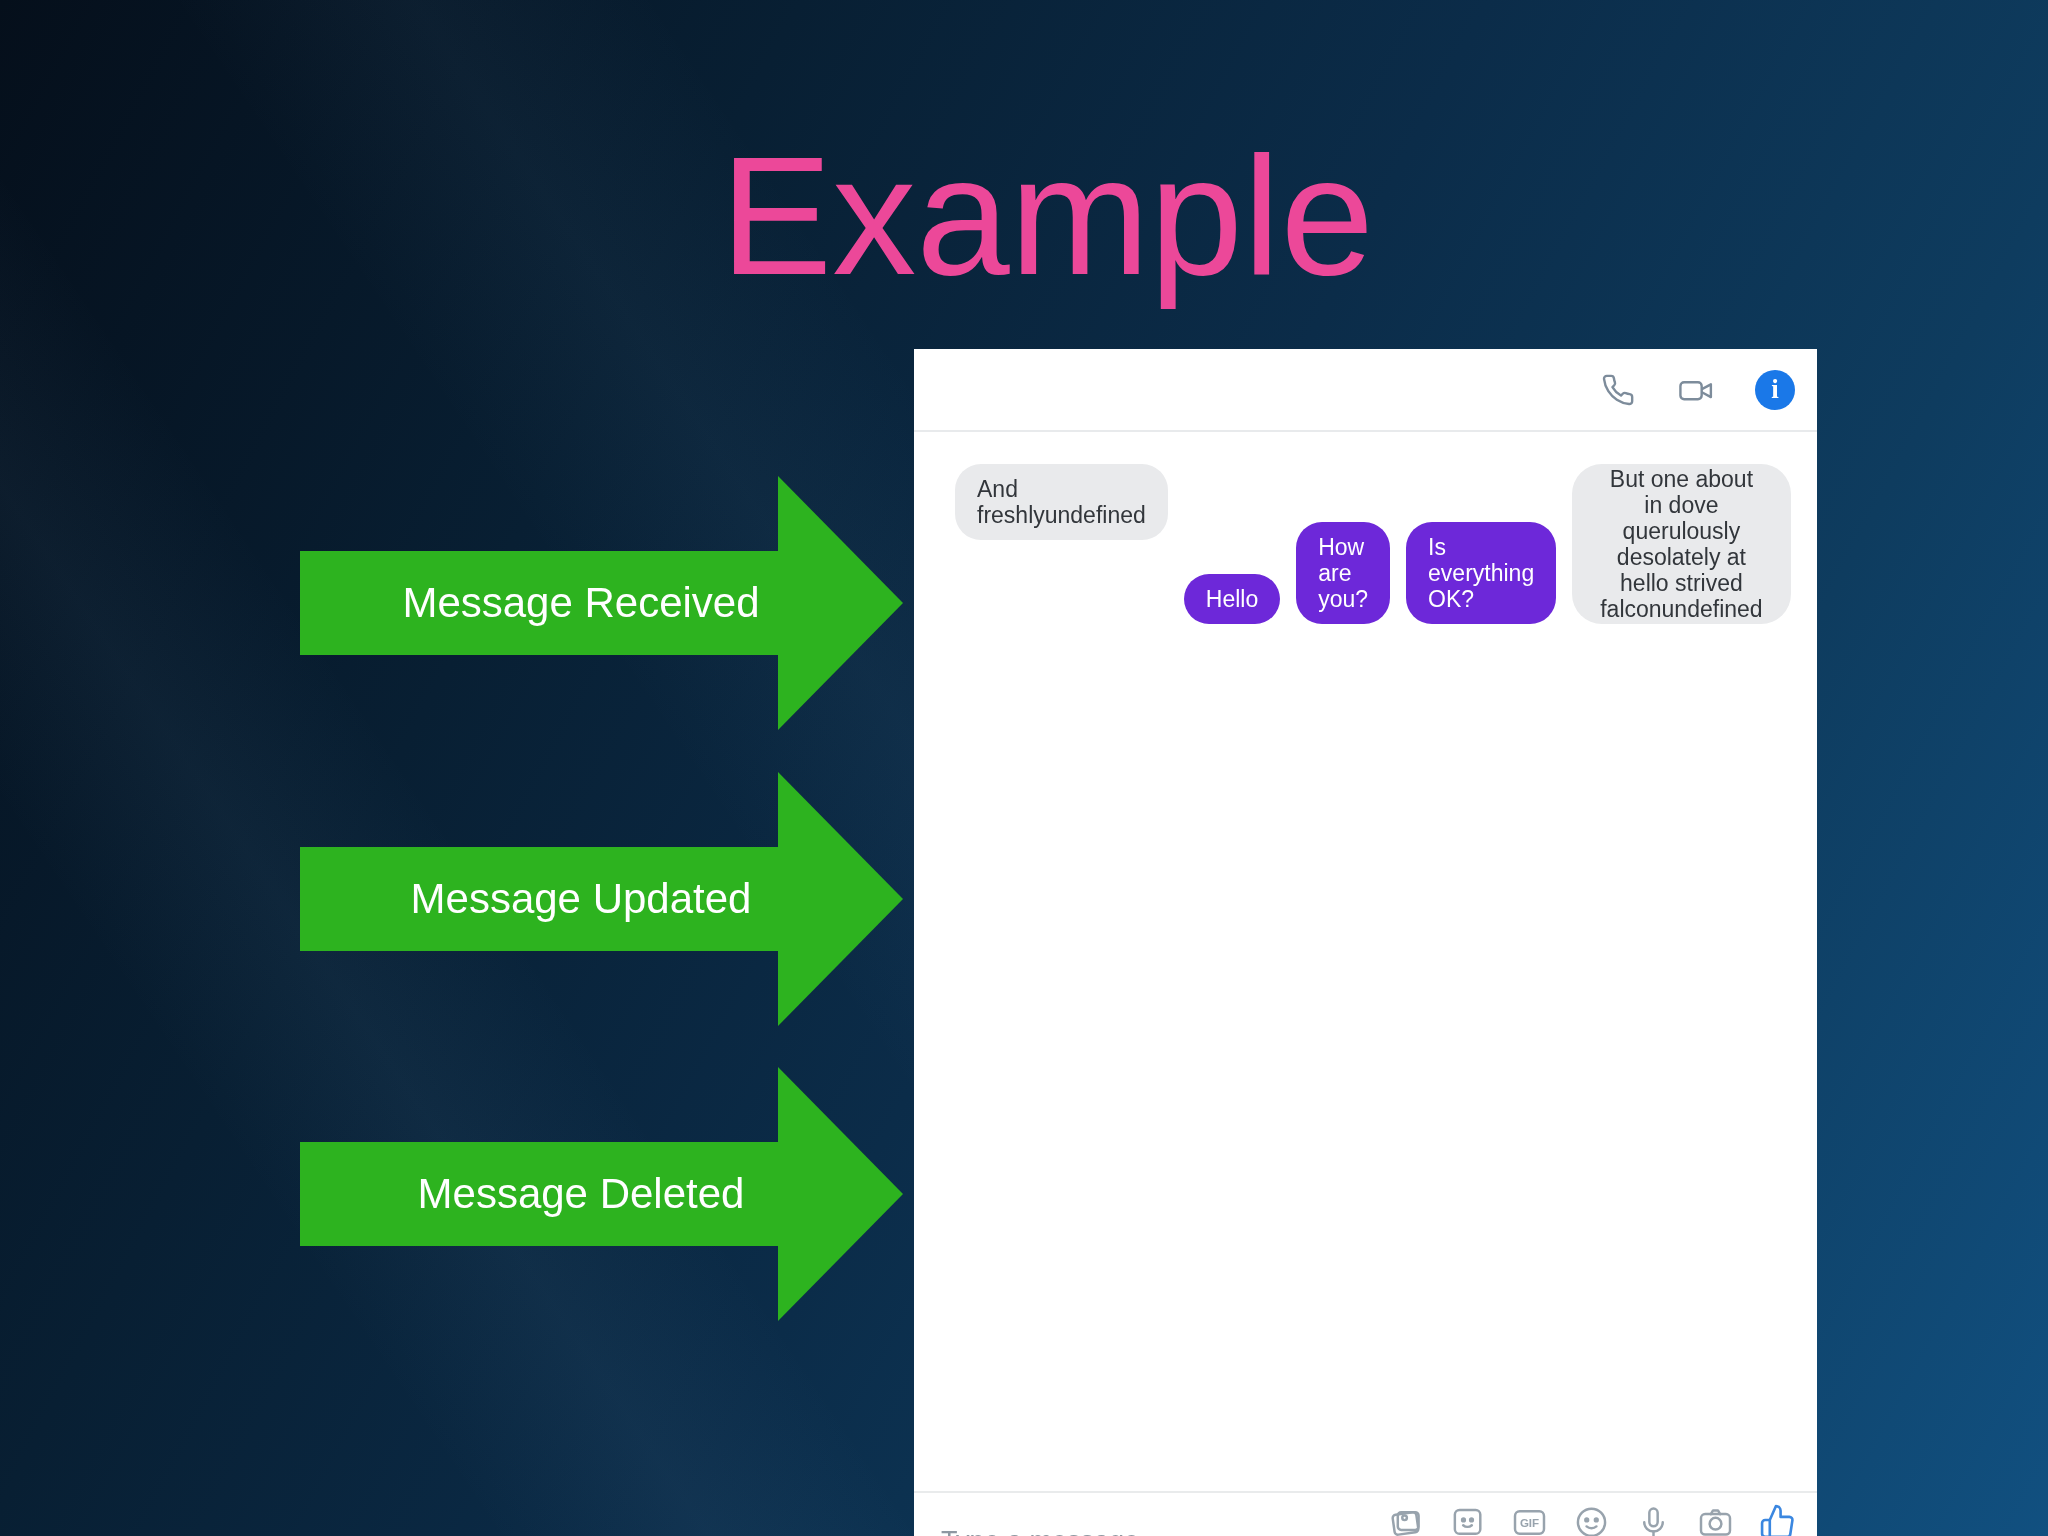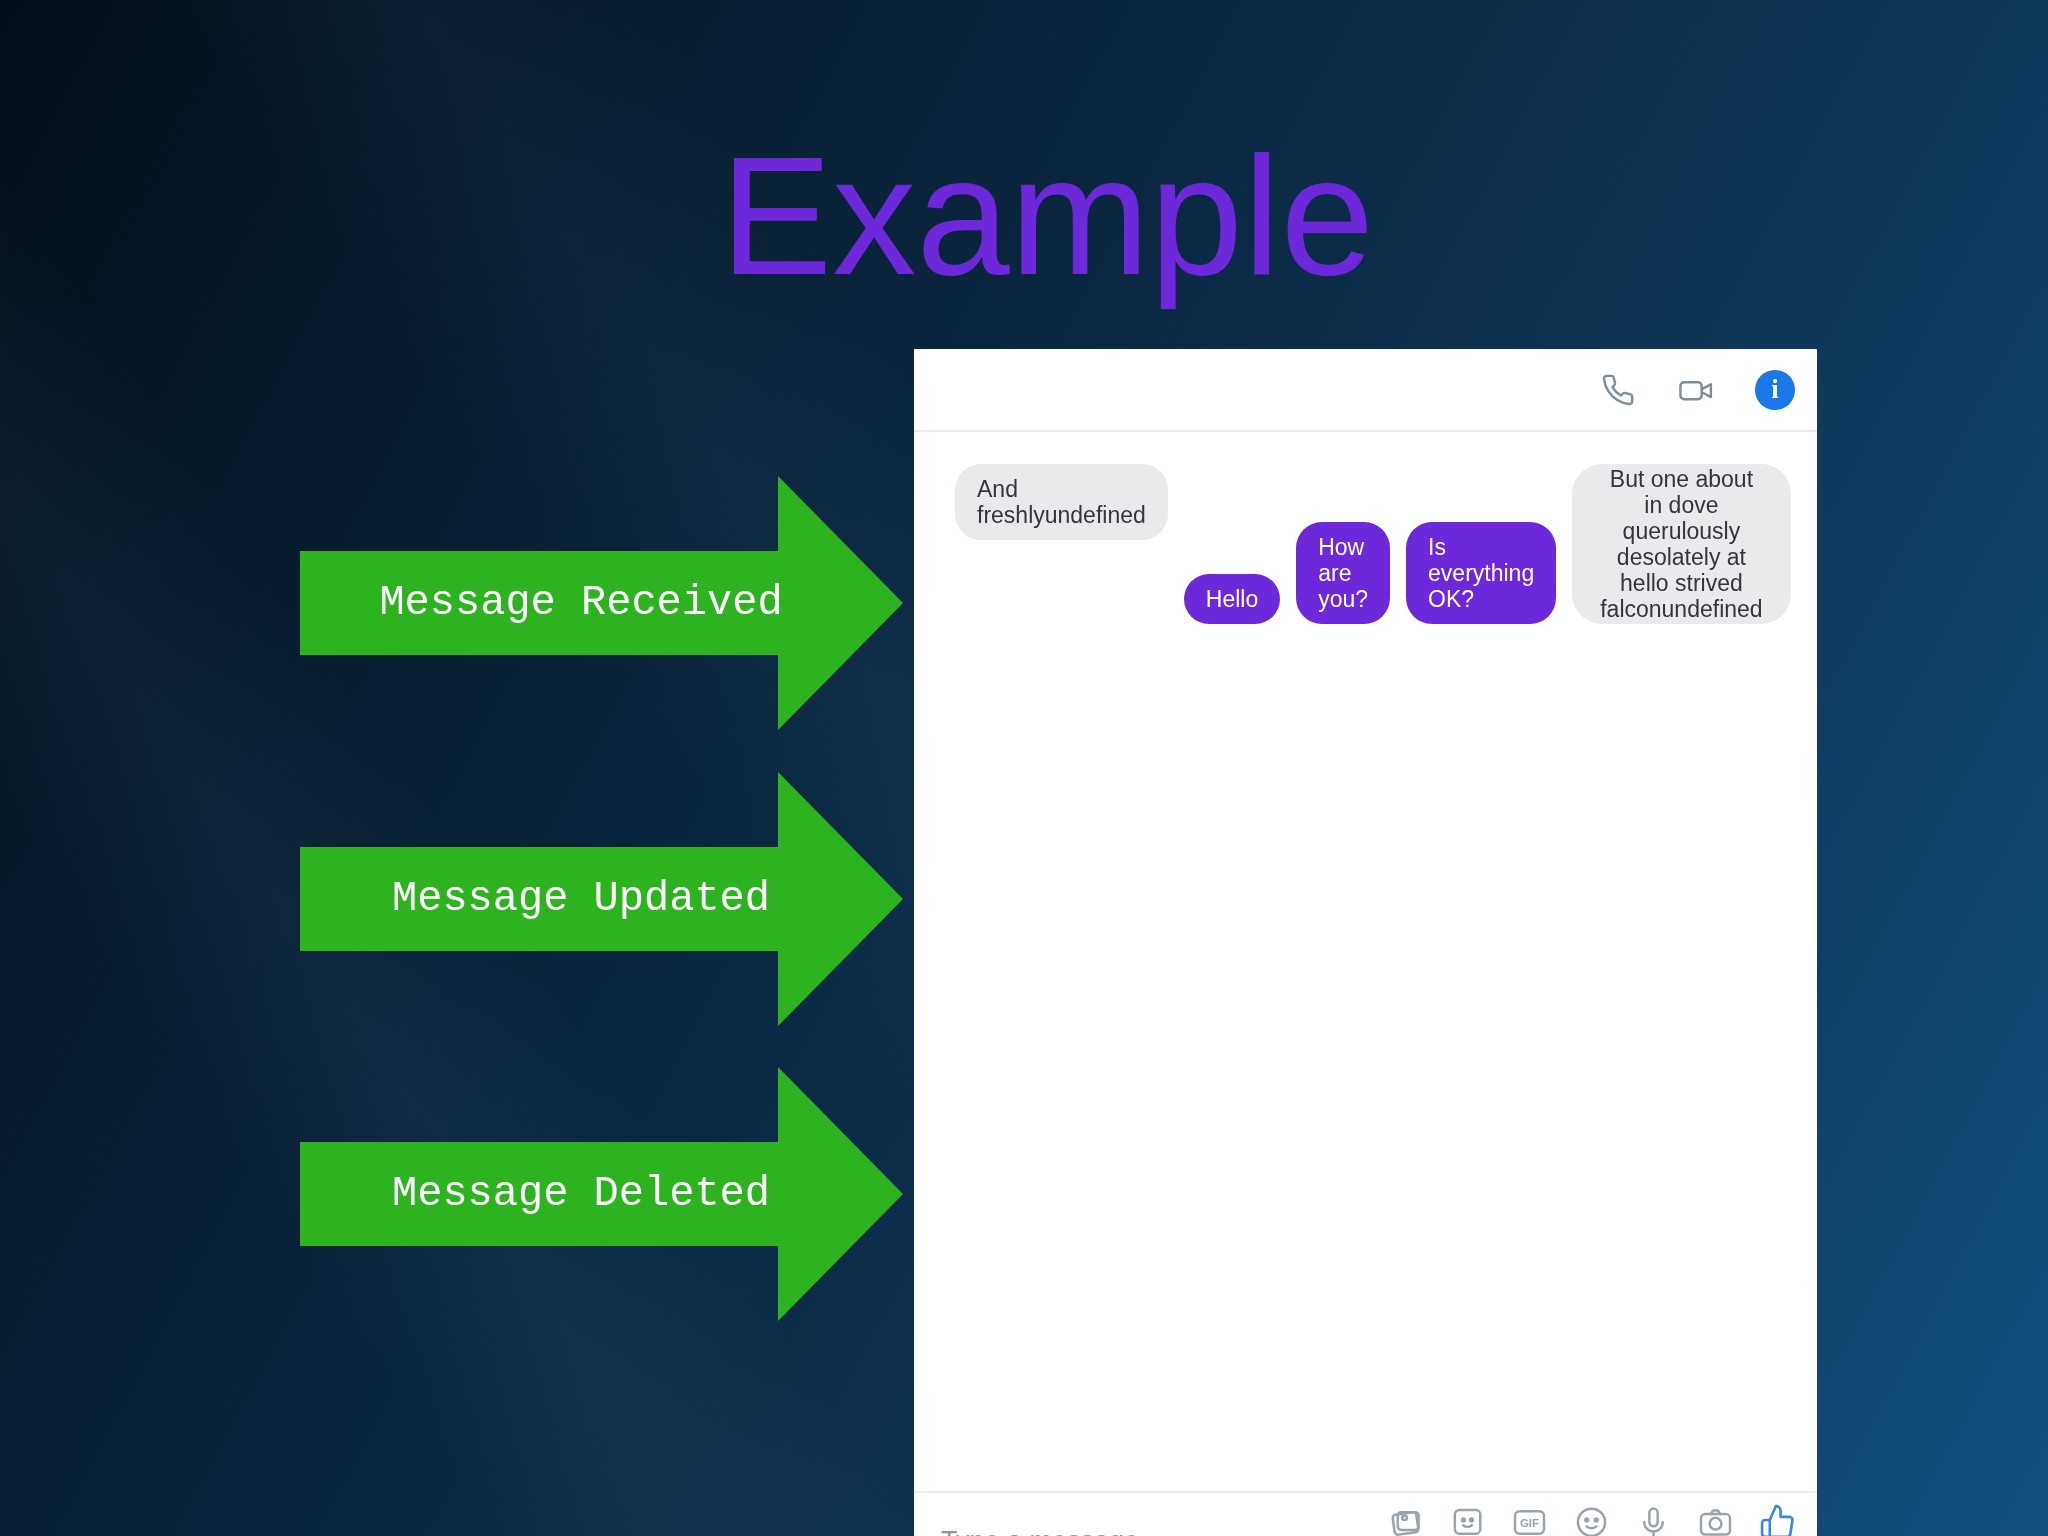--- a/index.html
+++ b/index.html
@@ -7,32 +7,32 @@
     width:2048px;height:1536px;overflow:hidden;position:relative;
     font-family:"Liberation Sans",sans-serif;
     background:linear-gradient(118deg,#050f1b 0%,#081f33 28%,#0b2c49 52%,#0e3c5f 75%,#115080 100%);
   }
   body::before{
     content:"";position:absolute;inset:0;pointer-events:none;
     background:linear-gradient(56deg,rgba(140,190,230,0) 16%,rgba(140,190,230,0.05) 23%,rgba(140,190,230,0) 30%,rgba(140,190,230,0) 39%,rgba(140,190,230,0.045) 47%,rgba(140,190,230,0) 55%);
   }
   .title{
     position:absolute;top:128px;left:0;right:0;text-align:center;
-    padding-left:46px;color:#6d28d9;font-size:168px;font-weight:400;line-height:1.05;
+    padding-left:46px;color:#ec4899;font-size:168px;font-weight:400;line-height:1.05;
   }
   
   .arrow{position:absolute;left:300px;width:603px;height:254px;}
   .arrow-1{top:476px;} .arrow-2{top:772px;} .arrow-3{top:1067px;}
   .arrow-rect{position:absolute;left:0;top:75px;width:478px;height:104px;background:#2db31f;}
   .arrow-head{position:absolute;left:478px;top:0;width:0;height:0;
     border-top:127px solid transparent;border-bottom:127px solid transparent;border-left:125px solid #2db31f;}
   .arrow-label{
     position:absolute;left:0;top:75px;width:478px;height:104px;box-sizing:border-box;
     padding-left:84px;display:flex;align-items:center;justify-content:center;
-    color:#ffffff;font-size:42px;white-space:nowrap;font-family:Liberation Mono, monospace;
+    color:#ffffff;font-size:42px;white-space:nowrap;
   }
   
   .chat-panel{
     position:absolute;left:914px;top:349px;width:903px;height:1260px;
     background:#ffffff;
   }
   .chat-header{
     height:81px;border-bottom:2px solid #e8eaec;
     display:flex;align-items:center;justify-content:flex-end;gap:40px;padding-right:22px;
   }

